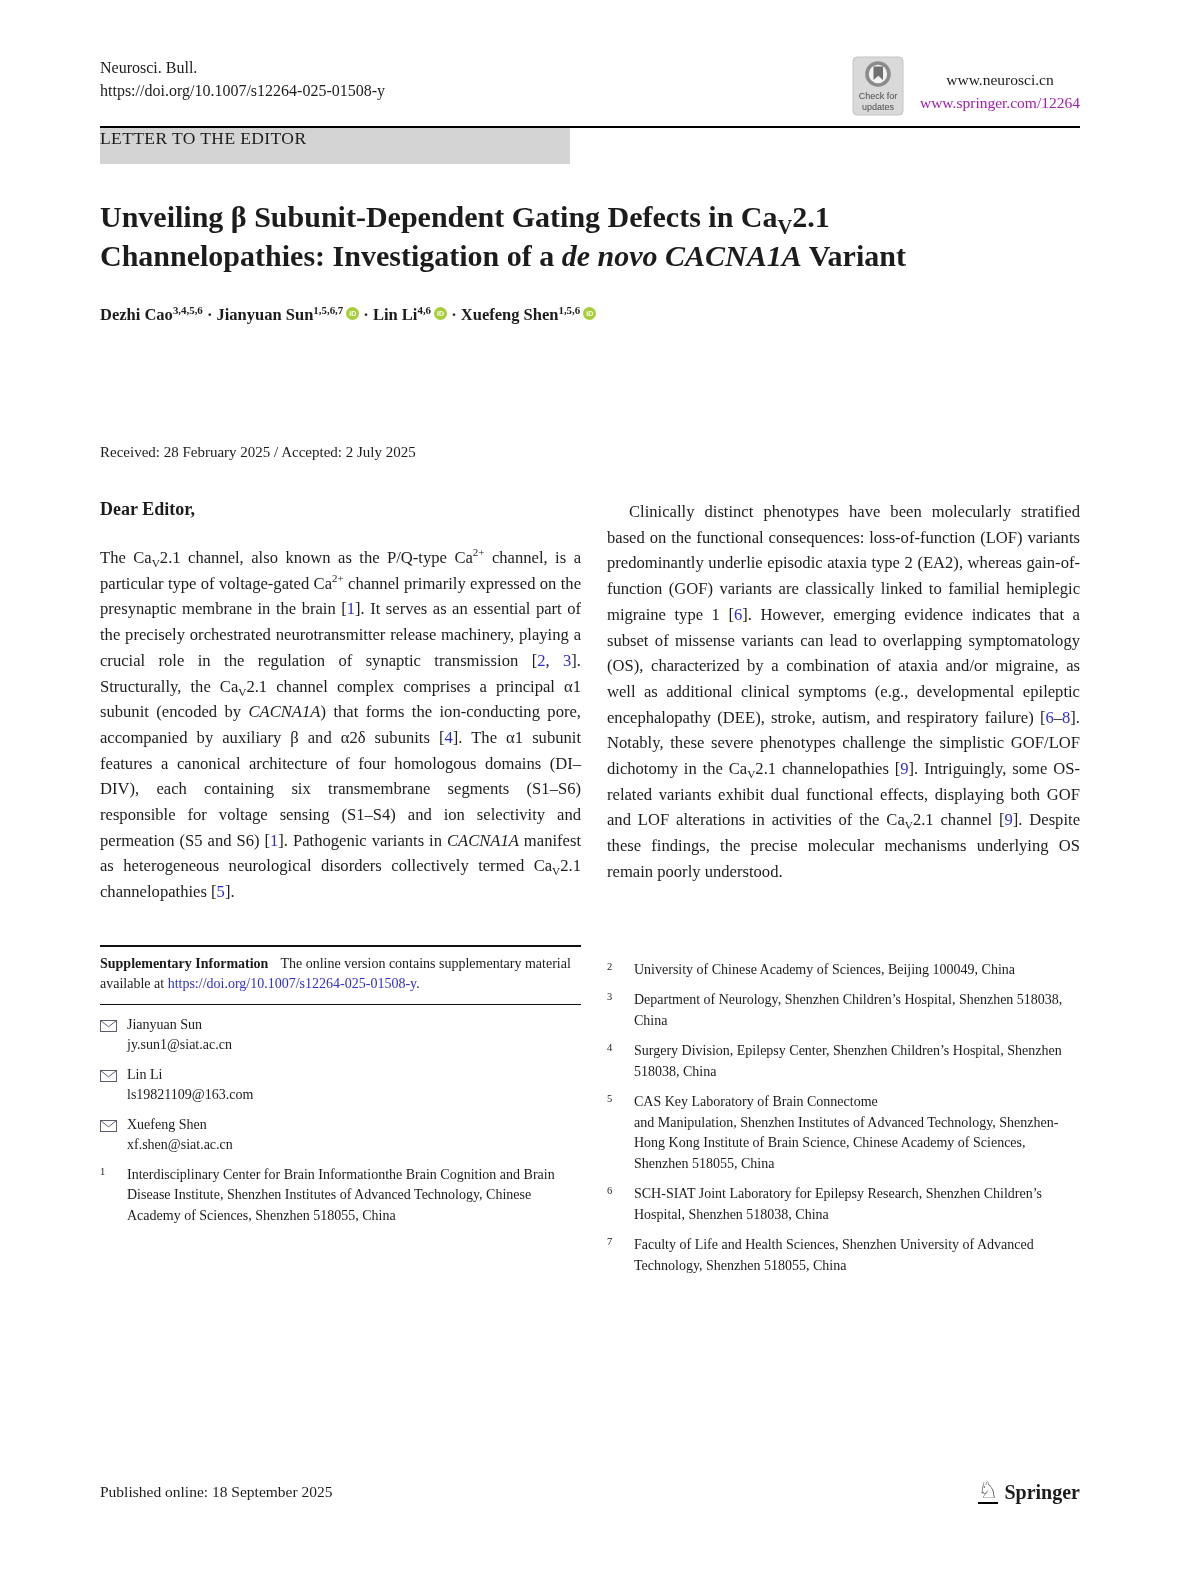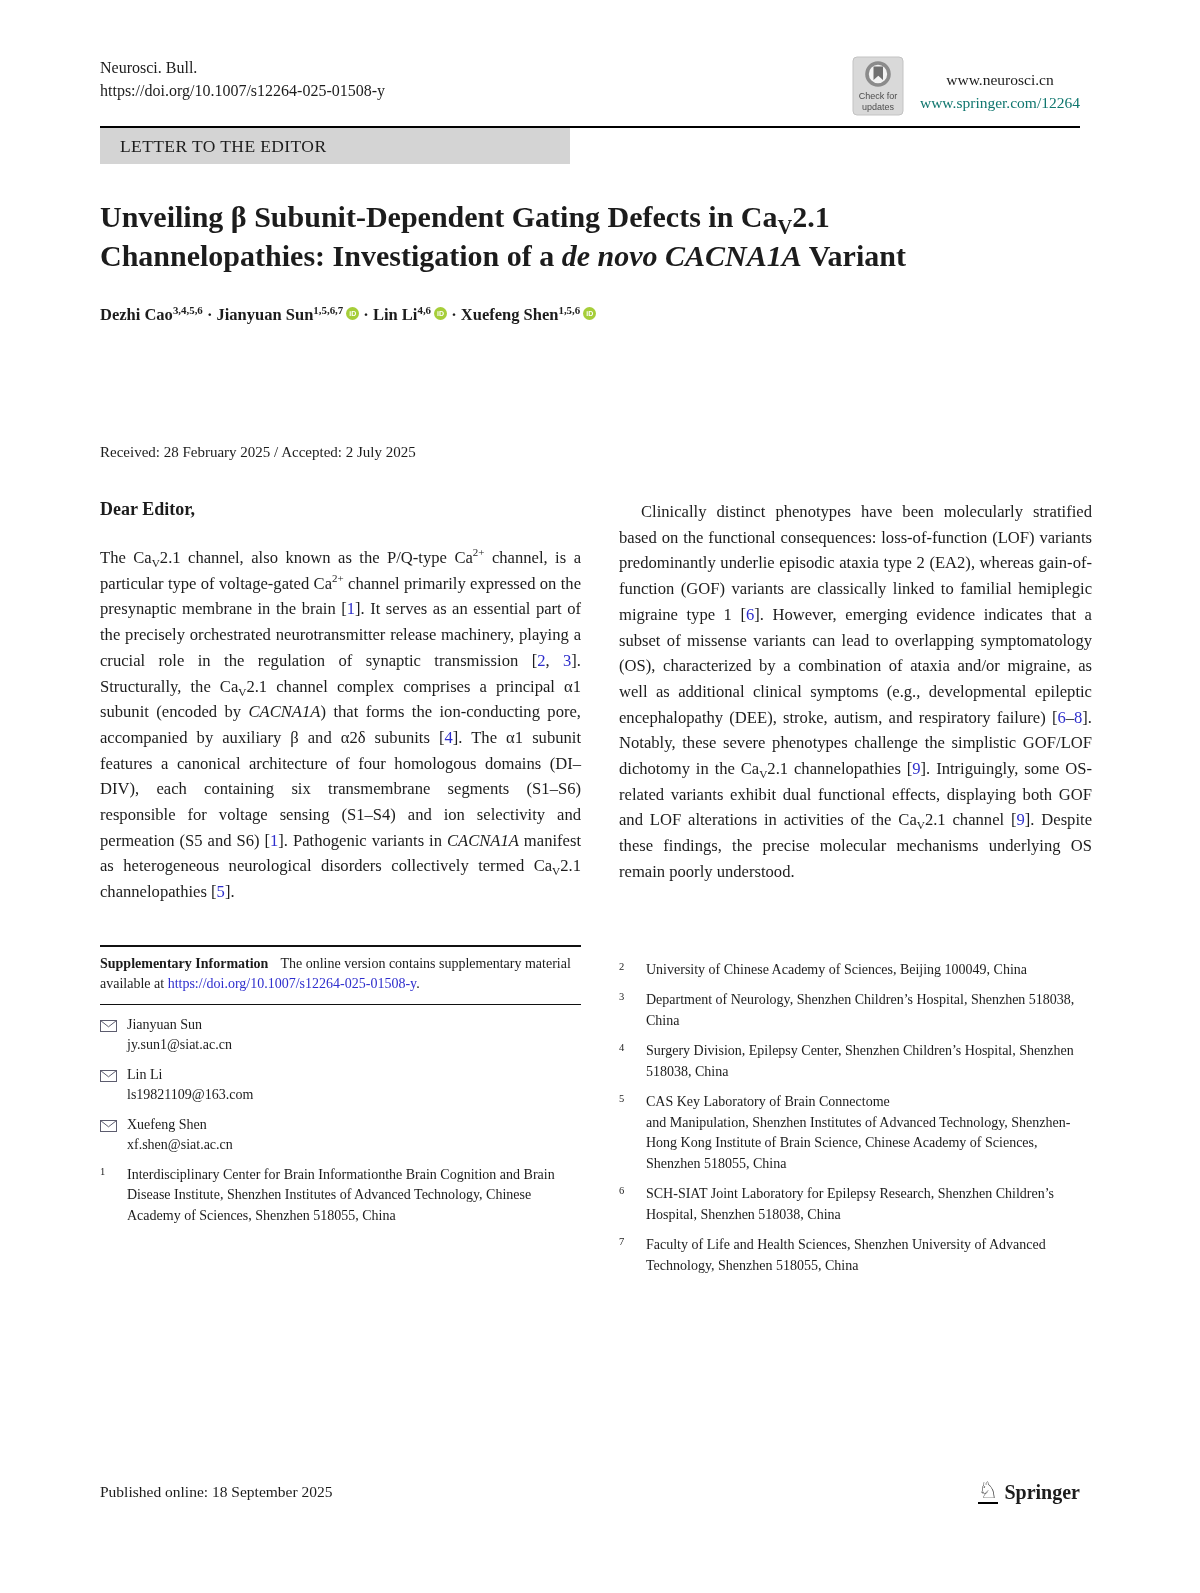--- a/index.html
+++ b/index.html
@@ -11,35 +11,35 @@
     font-family:"Liberation Serif","DejaVu Serif",serif;
     overflow:hidden;
     box-sizing:border-box;
     padding:56px 120px 0 100px;
   }
   
   .hdr{display:flex;justify-content:space-between;align-items:flex-start;}
   .hdr-left{font-size:16px;line-height:23px;}
   .hdr-right{display:flex;align-items:flex-start;gap:16px;}
   .hdr-urls{text-align:center;font-size:15.5px;line-height:23px;padding-top:12px;}
-  .url-blue{color:#0f766e;}
+  .url-blue{color:#a21caf;}
   .badge{display:block;}
   .rule-thick{border-top:2.5px solid #000;margin-top:6px;}
   .section-box{
     width:470px;height:36px;background:#d4d4d4;
-    display:flex;align-items:center;padding-left:20px;box-sizing:border-box;
+    display:flex;align-items:flex-start;padding-left:0;box-sizing:border-box;
     font-size:17.5px;letter-spacing:.4px;
   }
   
   .title{margin-top:33px;font-size:30px;line-height:39px;font-weight:700;}
   .title .i{font-style:italic;}
   .authors{margin-top:26px;font-size:16.5px;line-height:27px;font-weight:700;}
   .meta{margin-top:114px;font-size:15px;line-height:21px;}
   
-  .cols{margin-top:36px;display:flex;gap:38px;}
+  .cols{margin-top:36px;display:flex;gap:26px;}
   .col-l{width:481px;flex:0 0 481px;}
   .col-r{width:473px;flex:0 0 473px;}
   .salutation{font-size:18px;font-weight:700;}
   .para{margin-top:25px;font-size:16.6px;line-height:25.7px;text-align:justify;}
   .para-indent{text-indent:22px;}
   
   .sub{vertical-align:sub;font-size:68%;line-height:0;}
   .sup{vertical-align:super;font-size:66%;line-height:0;}
   .i{font-style:italic;}
   .b{font-weight:700;margin-right:12px;}

